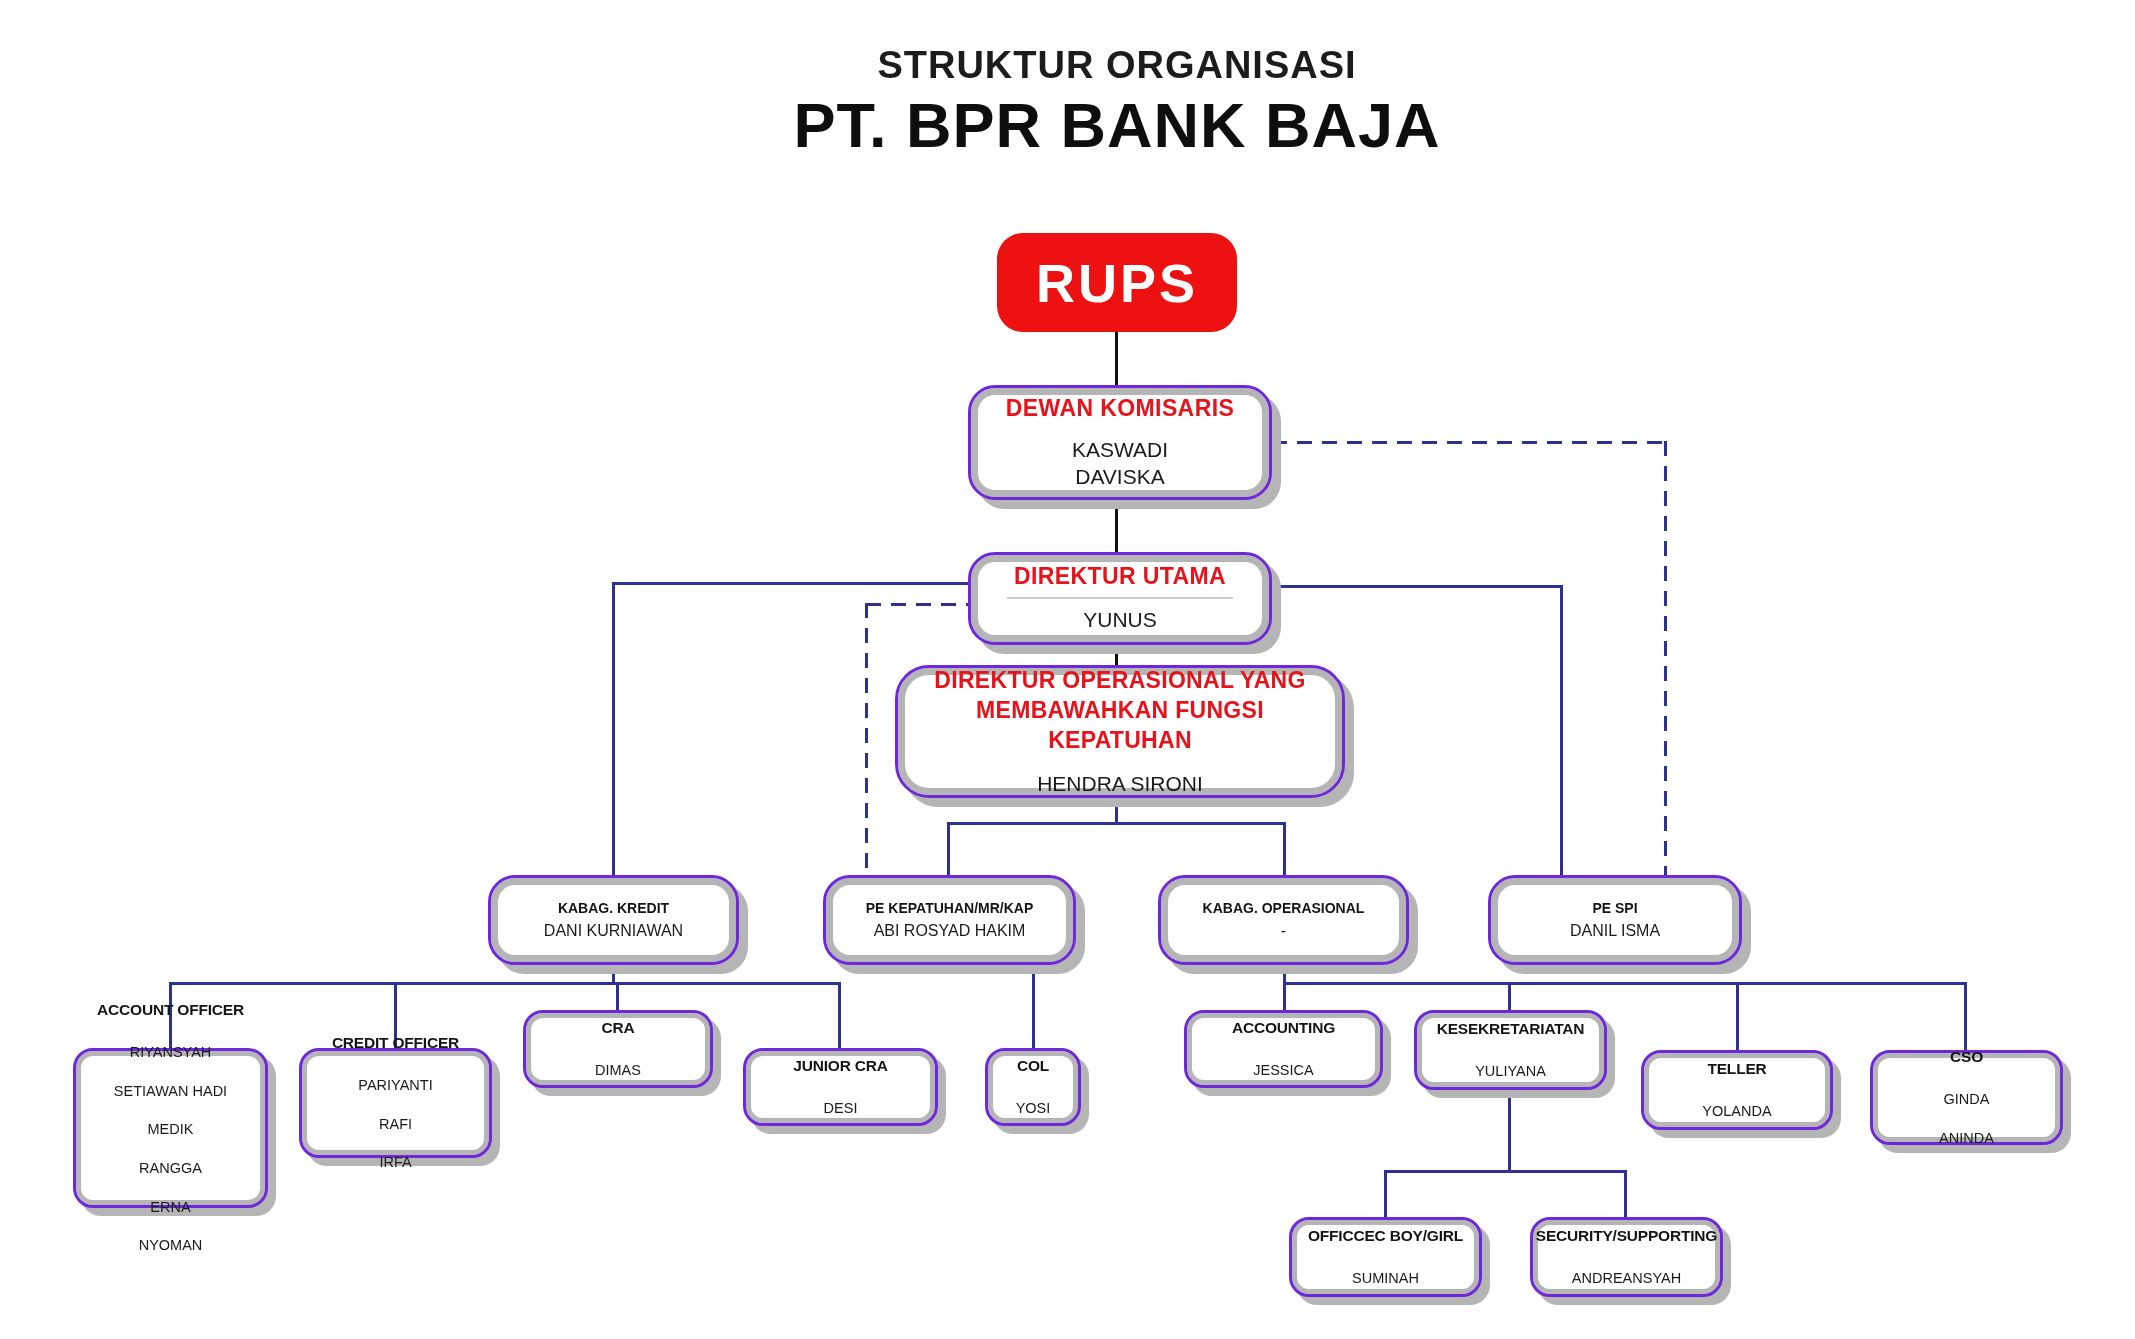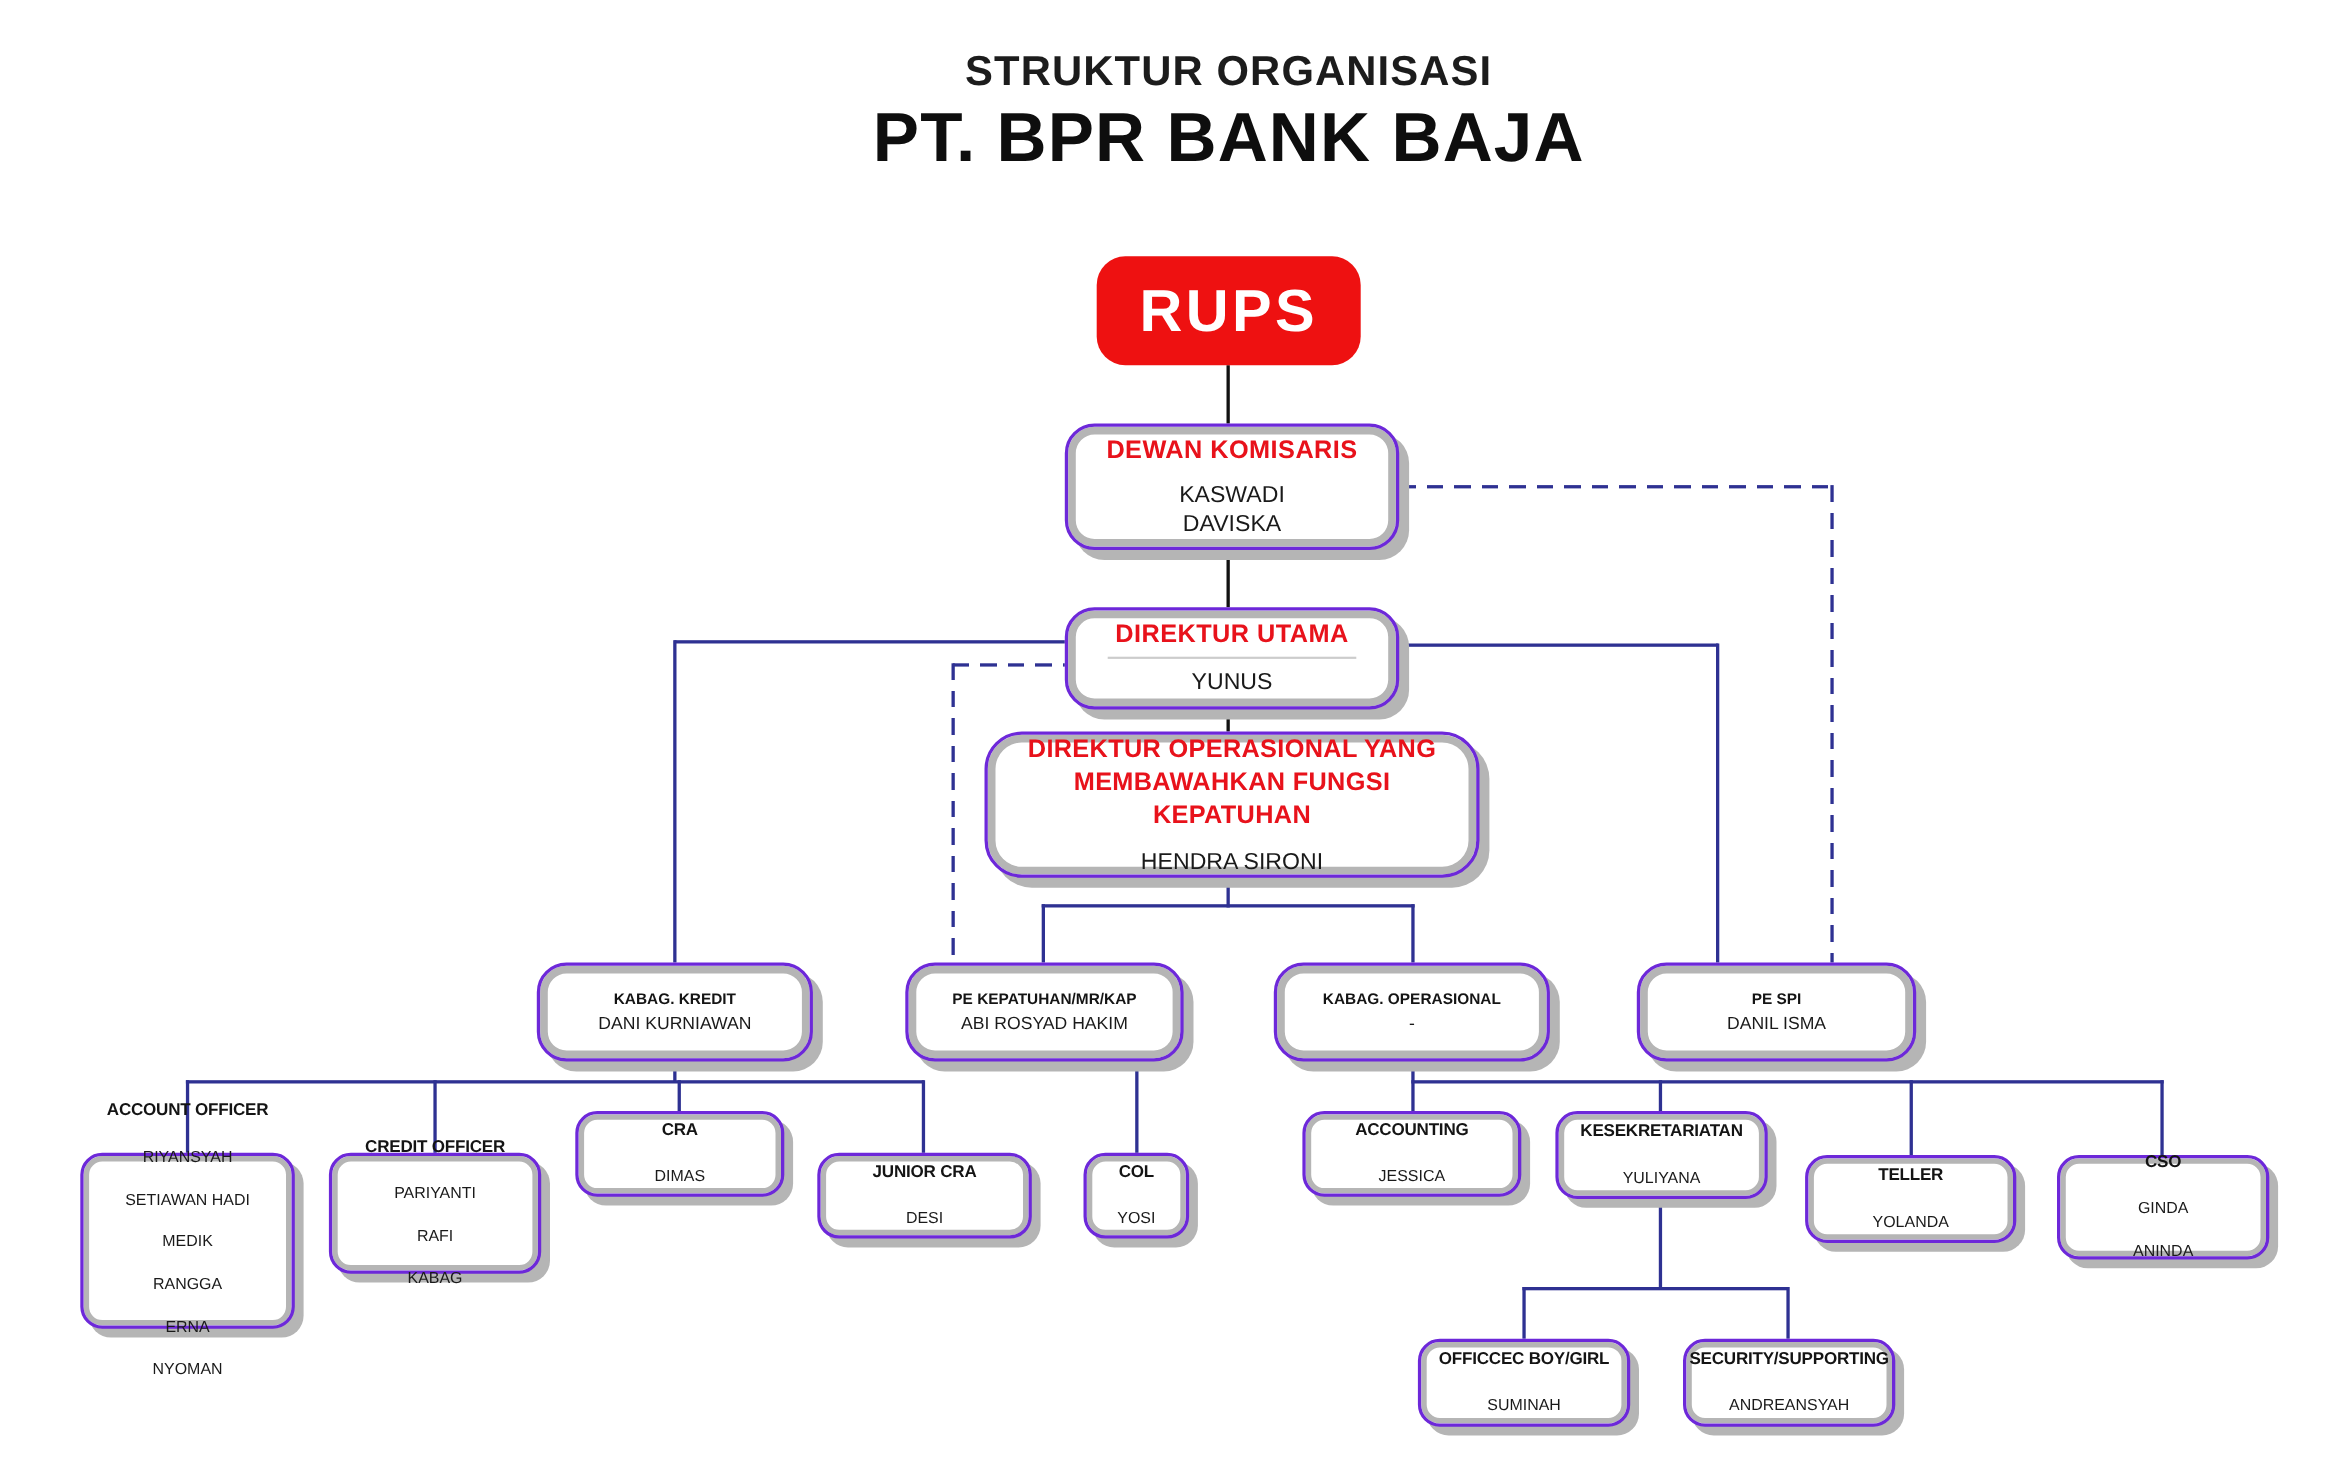--- a/index.html
+++ b/index.html
@@ -130,21 +130,21 @@
     <div class="nname">MEDIK</div>
     <div class="nname">RANGGA</div>
     <div class="nname">ERNA</div>
     <div class="nname">NYOMAN</div>
   </div>
 
   <div class="node small" style="left:299px;top:1048px;width:193px;height:110px">
     <div class="ntitle">CREDIT OFFICER</div>
     <div class="nname">PARIYANTI</div>
     <div class="nname">RAFI</div>
-    <div class="nname">KABAG</div>
+    <div class="nname">IRFA</div>
   </div>
 
   <div class="node small" style="left:523px;top:1010px;width:190px;height:78px">
     <div class="ntitle">CRA</div>
     <div class="nname">DIMAS</div>
   </div>
 
   <div class="node small" style="left:743px;top:1048px;width:195px;height:78px">
     <div class="ntitle">JUNIOR CRA</div>
     <div class="nname">DESI</div>

